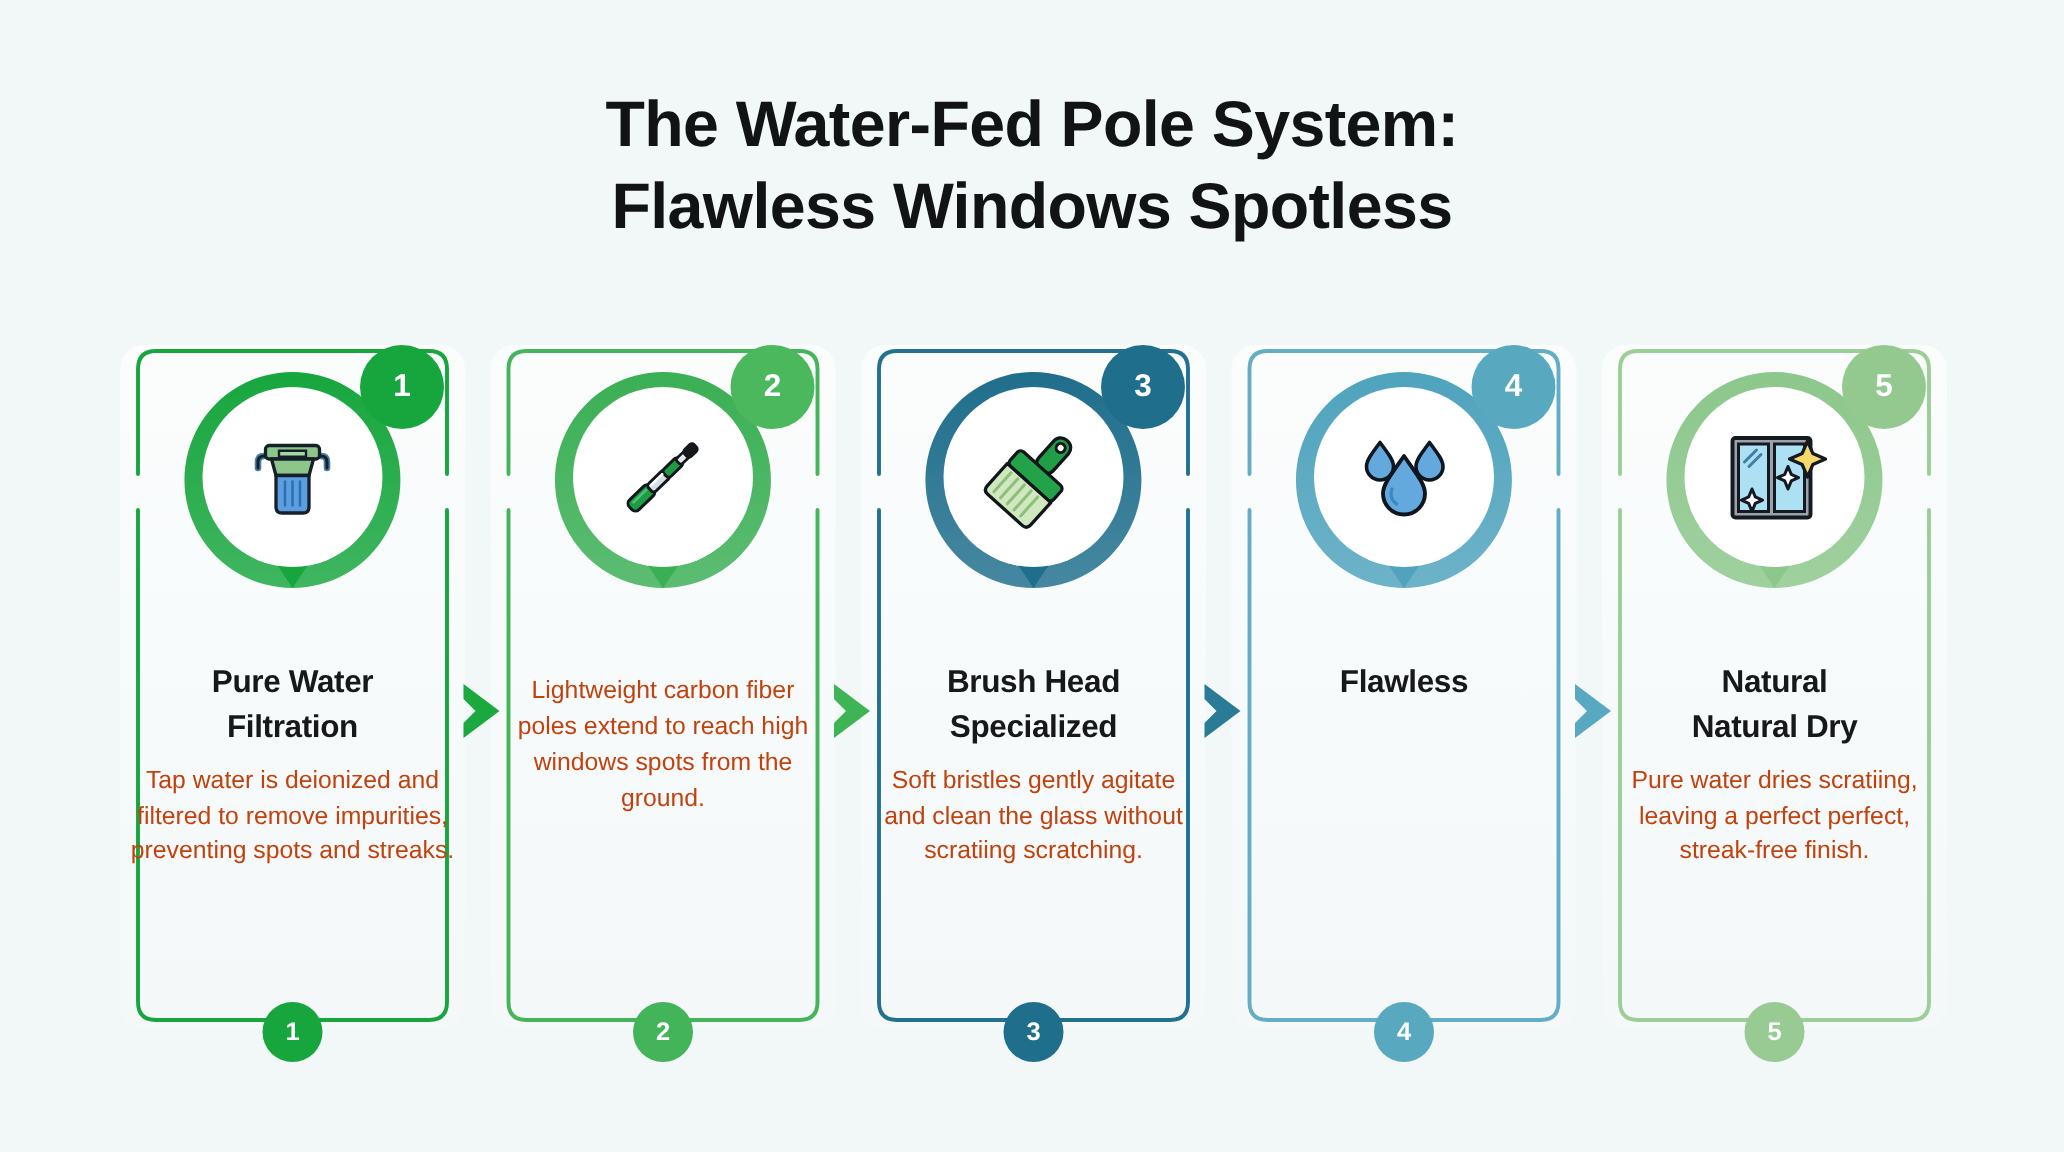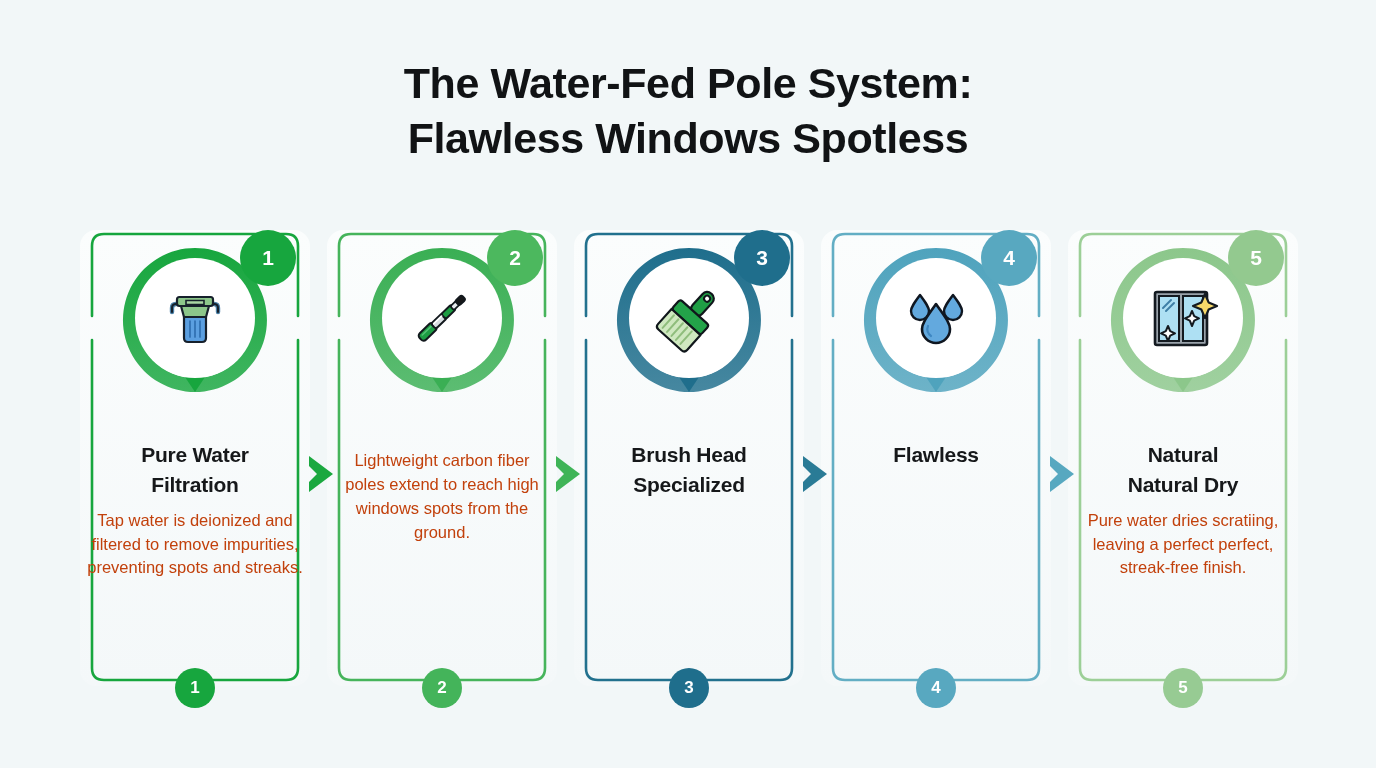--- a/index.html
+++ b/index.html
@@ -226,20 +226,21 @@
         </g>
       </g>
     </svg>
         </div>
         <div class="badge-top" style="background: rgb(31, 110, 140);">3</div>
         <div class="txt">
           <div class="step-title">
             <div>Brush Head</div>
             <div>Specialized</div>
           </div>
+          <div class="step-desc">Soft bristles gently agitate and clean the glass without scratiing scratching.</div>
         </div>
         <div class="badge-bottom" style="background: rgb(31, 110, 140);">3</div>
         <div class="arrow">
           <svg width="56" height="56" viewBox="0 0 56 56" fill="none">
     <path d="M14 10 L38 28 L14 46 L14 36 L22 28 L14 20 Z" fill="#3fb457"></path>
   </svg>
         </div>
       </div>
       <div class="step">
         <div class="card-bg"></div>

